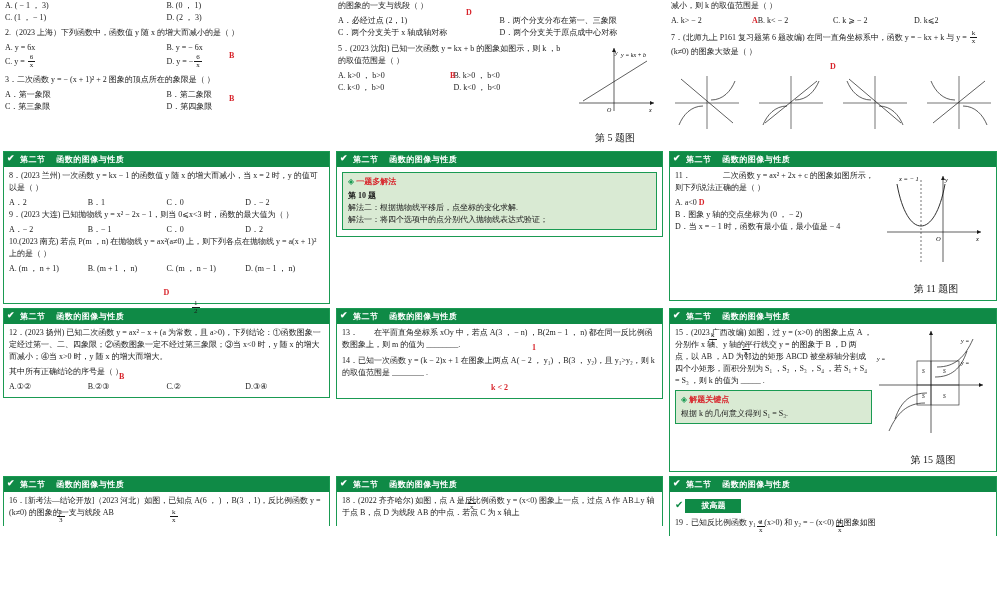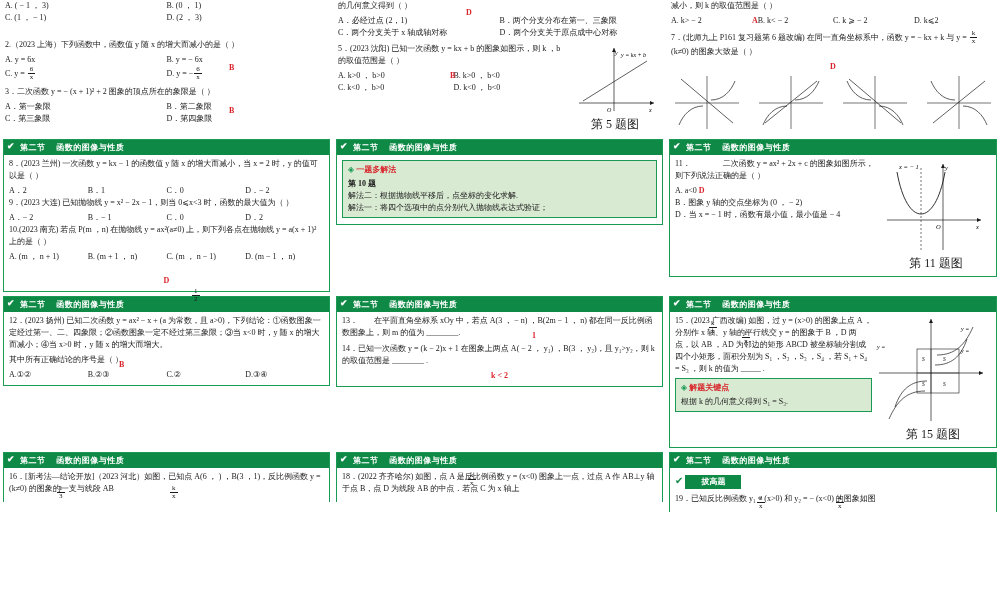--- a/index.html
+++ b/index.html
@@ -50,21 +50,21 @@
     border:1px solid #1a9a52;
     padding:3px 5px;
     margin:2px 0;
   }
   .tag{
     color:#d8232a;font-weight:bold;font-family:"Liberation Sans",sans-serif;
   }
   .tagwrap{margin-bottom:2px;}
   .diamond{color:#1a9a52;font-size:8px;margin-right:2px;}
   .fig{position:relative;}
-  .figcap{font-size:12px;text-align:center;color:#1a1a1a;margin-top:0;}
+  .figcap{font-size:10px;text-align:center;color:#1a1a1a;margin-top:15px;}
   .frac{display:inline-block;vertical-align:middle;text-align:center;font-size:7px;line-height:1.05;margin:0 1px;}
   .frac .num{display:block;border-bottom:1px solid #1a1a1a;padding:0 2px;}
   .frac .den{display:block;padding:0 2px;}
   svg{display:block;}
   .flexrow{display:flex;align-items:flex-start;}
   .growl{flex:1;}
   .bahao{
     background:#0f8a46;color:#fff;font-family:"Liberation Sans",sans-serif;
     font-weight:bold;font-size:8px;padding:1px 16px;display:inline-block;
   }
@@ -75,21 +75,21 @@
 <div class="grid">
 
   <div class="col">
     <div class="body" style="padding-top:0;">
       <div class="opts">
         <div class="opt">A. ( − 1 ， 3)</div>
         <div class="opt">B. (0 ， 1)</div>
         <div class="opt">C. (1 ， − 1)</div>
         <div class="opt">D. (2 ， 3)</div>
       </div>
-      <div class="q" style="margin-top:15px;">2.（2023 上海）下列函数中，函数值 y 随 x 的增大而减小的是（     ）</div>
+      <div class="q" style="margin-top:3px;">2.（2023 上海）下列函数中，函数值 y 随 x 的增大而减小的是（     ）</div>
       <div class="opts">
         <div class="opt">A. y = 6x</div>
         <div class="opt">B. y = − 6x</div>
         <div class="opt">
           <span>C. y = </span><span class="frac"><span class="num">6</span><span class="den">x</span></span>
         </div>
         <div class="opt">
           <span>D. y = −</span><span class="frac"><span class="num">6</span><span class="den">x</span></span>
         </div>
       </div>
@@ -104,21 +104,21 @@
         <div class="opt">D．第四象限</div>
       </div>
       <div style="position:relative;height:0;">
         <span class="ans" style="position:absolute;left:224px;top:-20px;">B</span>
       </div>
     </div>
   </div>
 
   <div class="col">
     <div class="body" style="padding-top:0;">
-      <div class="q">的几何意义得到（     ）</div>
+      <div class="q">的图象的一支与线段（     ）</div>
       <div class="opts">
         <div class="opt">
           <span>A．必经过点 (2，1)</span>
         </div>
         <div class="opt">B．两个分支分布在第一、三象限</div>
         <div class="opt">C．两个分支关于 x 轴成轴对称</div>
         <div class="opt">D．两个分支关于原点成中心对称</div>
       </div>
       <div style="position:relative;height:0;">
         <span class="ans" style="position:absolute;left:128px;top:-32px;">D</span>

